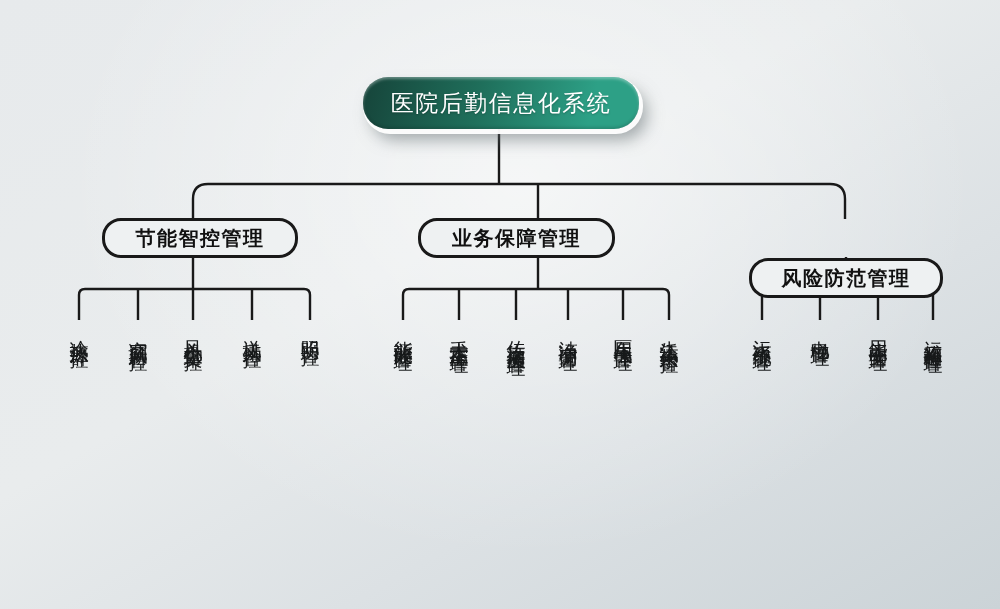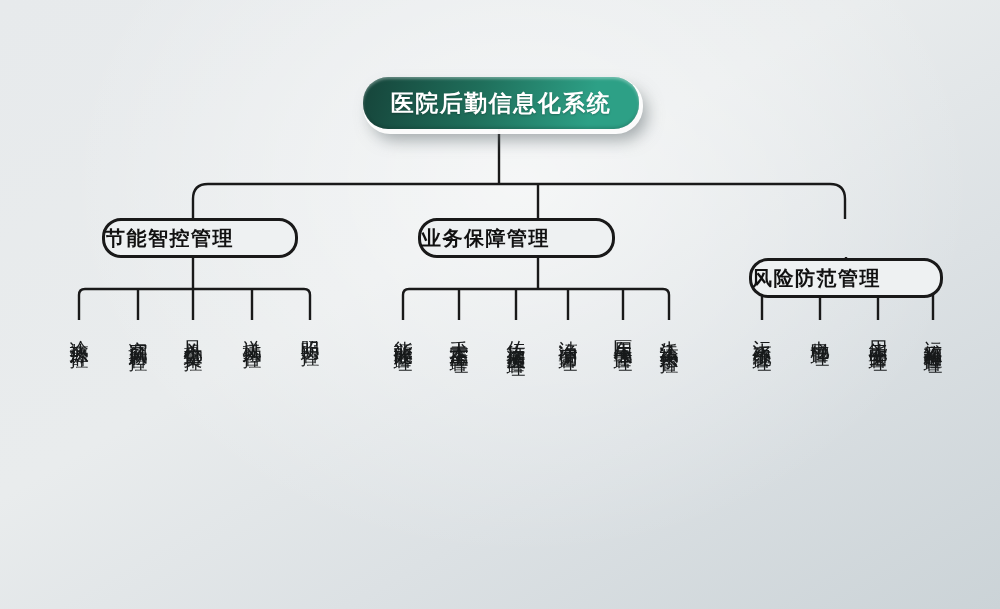--- a/index.html
+++ b/index.html
@@ -20,28 +20,28 @@
     position:absolute;left:363px;top:77px;width:276px;height:52px;
     box-sizing:border-box;border-radius:25px;
     background:linear-gradient(103deg, var(--accent-dark,#16443a) 0%, #1f6f5b 42%, var(--accent,#2da086) 82%, #2da086 100%);
     box-shadow:2px 3px 0 2px rgba(255,255,255,0.95),
                8px 11px 16px rgba(96,107,112,0.55),
                inset 0 2px 3px rgba(255,255,255,0.35),
                inset 0 -2px 3px rgba(0,0,0,0.15);
     display:flex;align-items:center;justify-content:center;
   }
   .root-node span{
-    color:#ffffff;font-size:23px;font-weight:bold;letter-spacing:1.5px;
+    color:#ffffff;font-size:23px;font-weight:normal;letter-spacing:1.5px;
     text-shadow:0 1px 2px rgba(0,0,0,0.25);white-space:nowrap;
   }
   .branch-node{
     position:absolute;top:218px;height:40px;box-sizing:border-box;
     background:var(--node-fill,#eef1f2);
     border:3px solid var(--line,#191919);border-radius:19px;
-    display:flex;align-items:center;justify-content:flex-start;
+    display:flex;align-items:center;justify-content:center;
   }
   .branch-node span{
     color:#111;font-size:20px;font-weight:bold;letter-spacing:1.5px;white-space:nowrap;
   }
   .leaf{
     position:absolute;top:325px;width:22px;
     writing-mode:vertical-rl;text-orientation:upright;
     font-size:19px;line-height:22px;letter-spacing:2.5px;
     color:#17191a;white-space:nowrap;
   }

